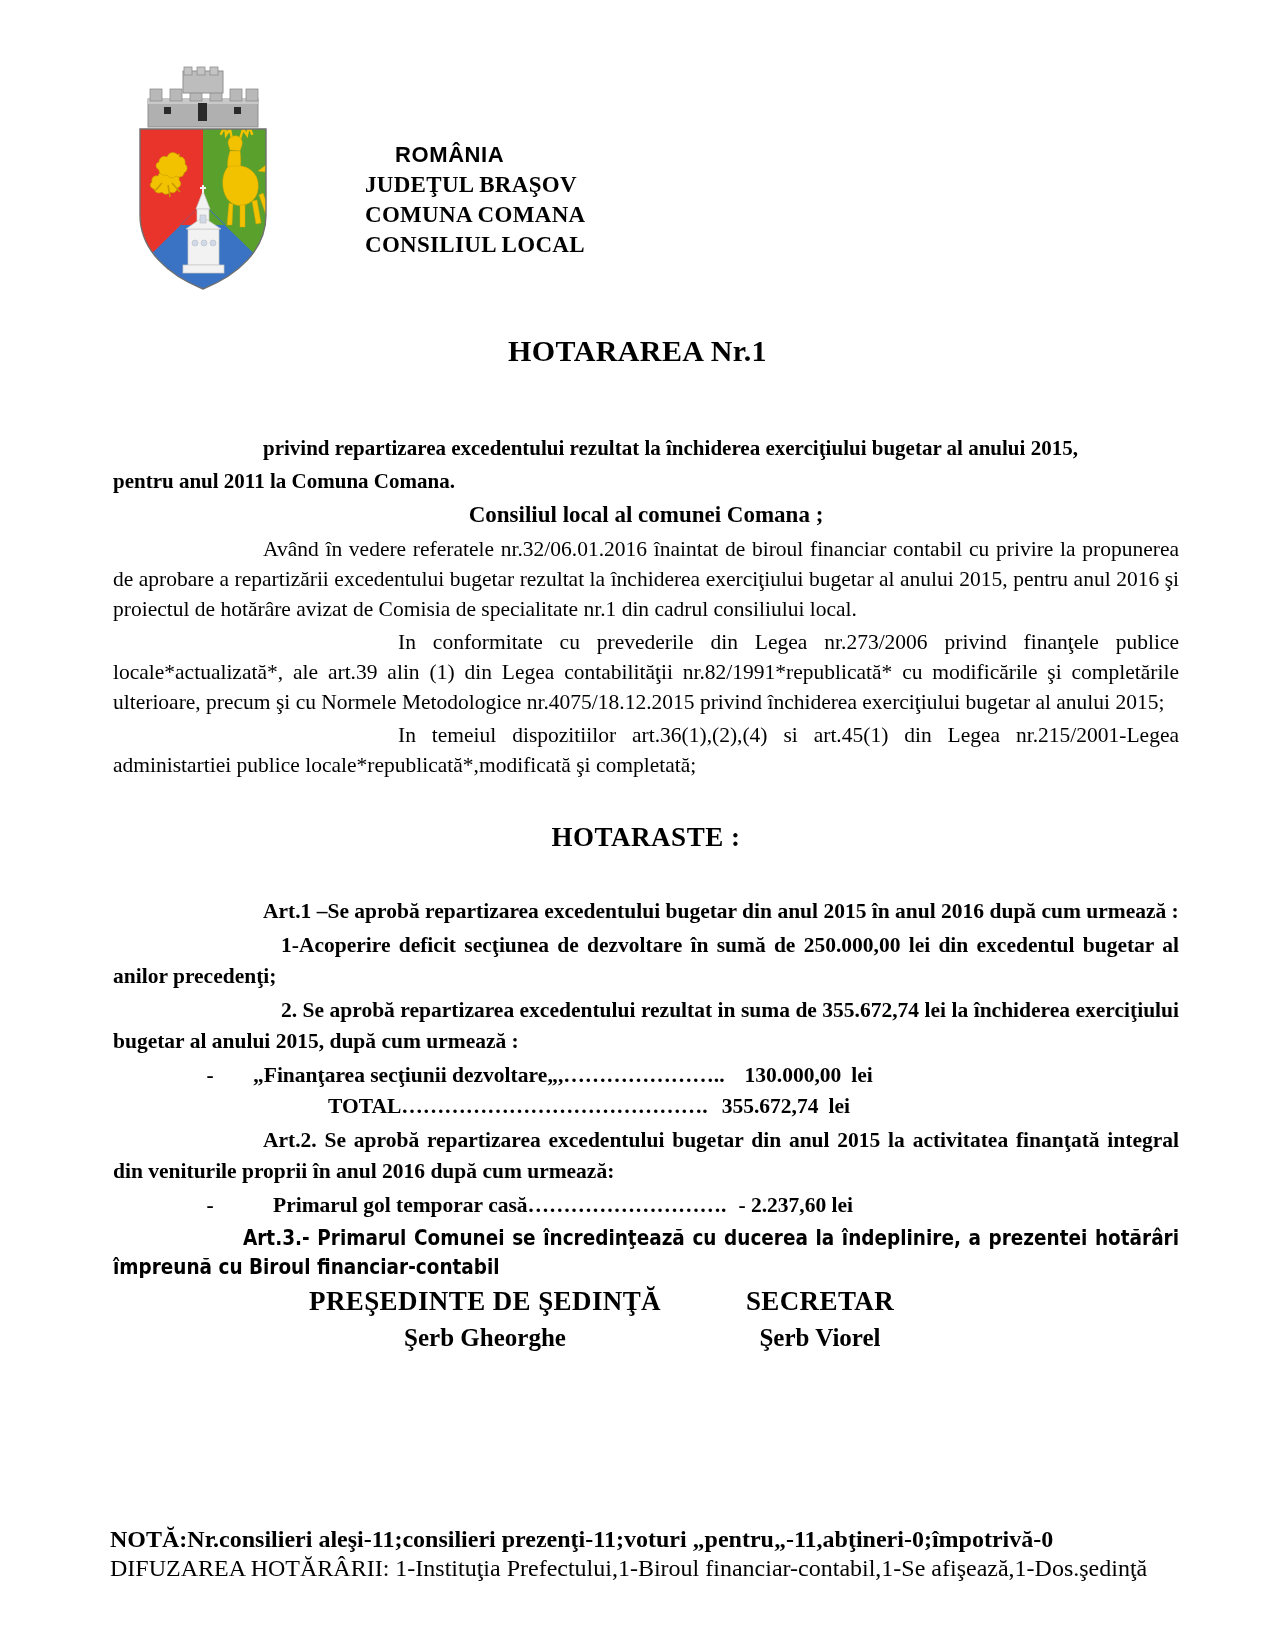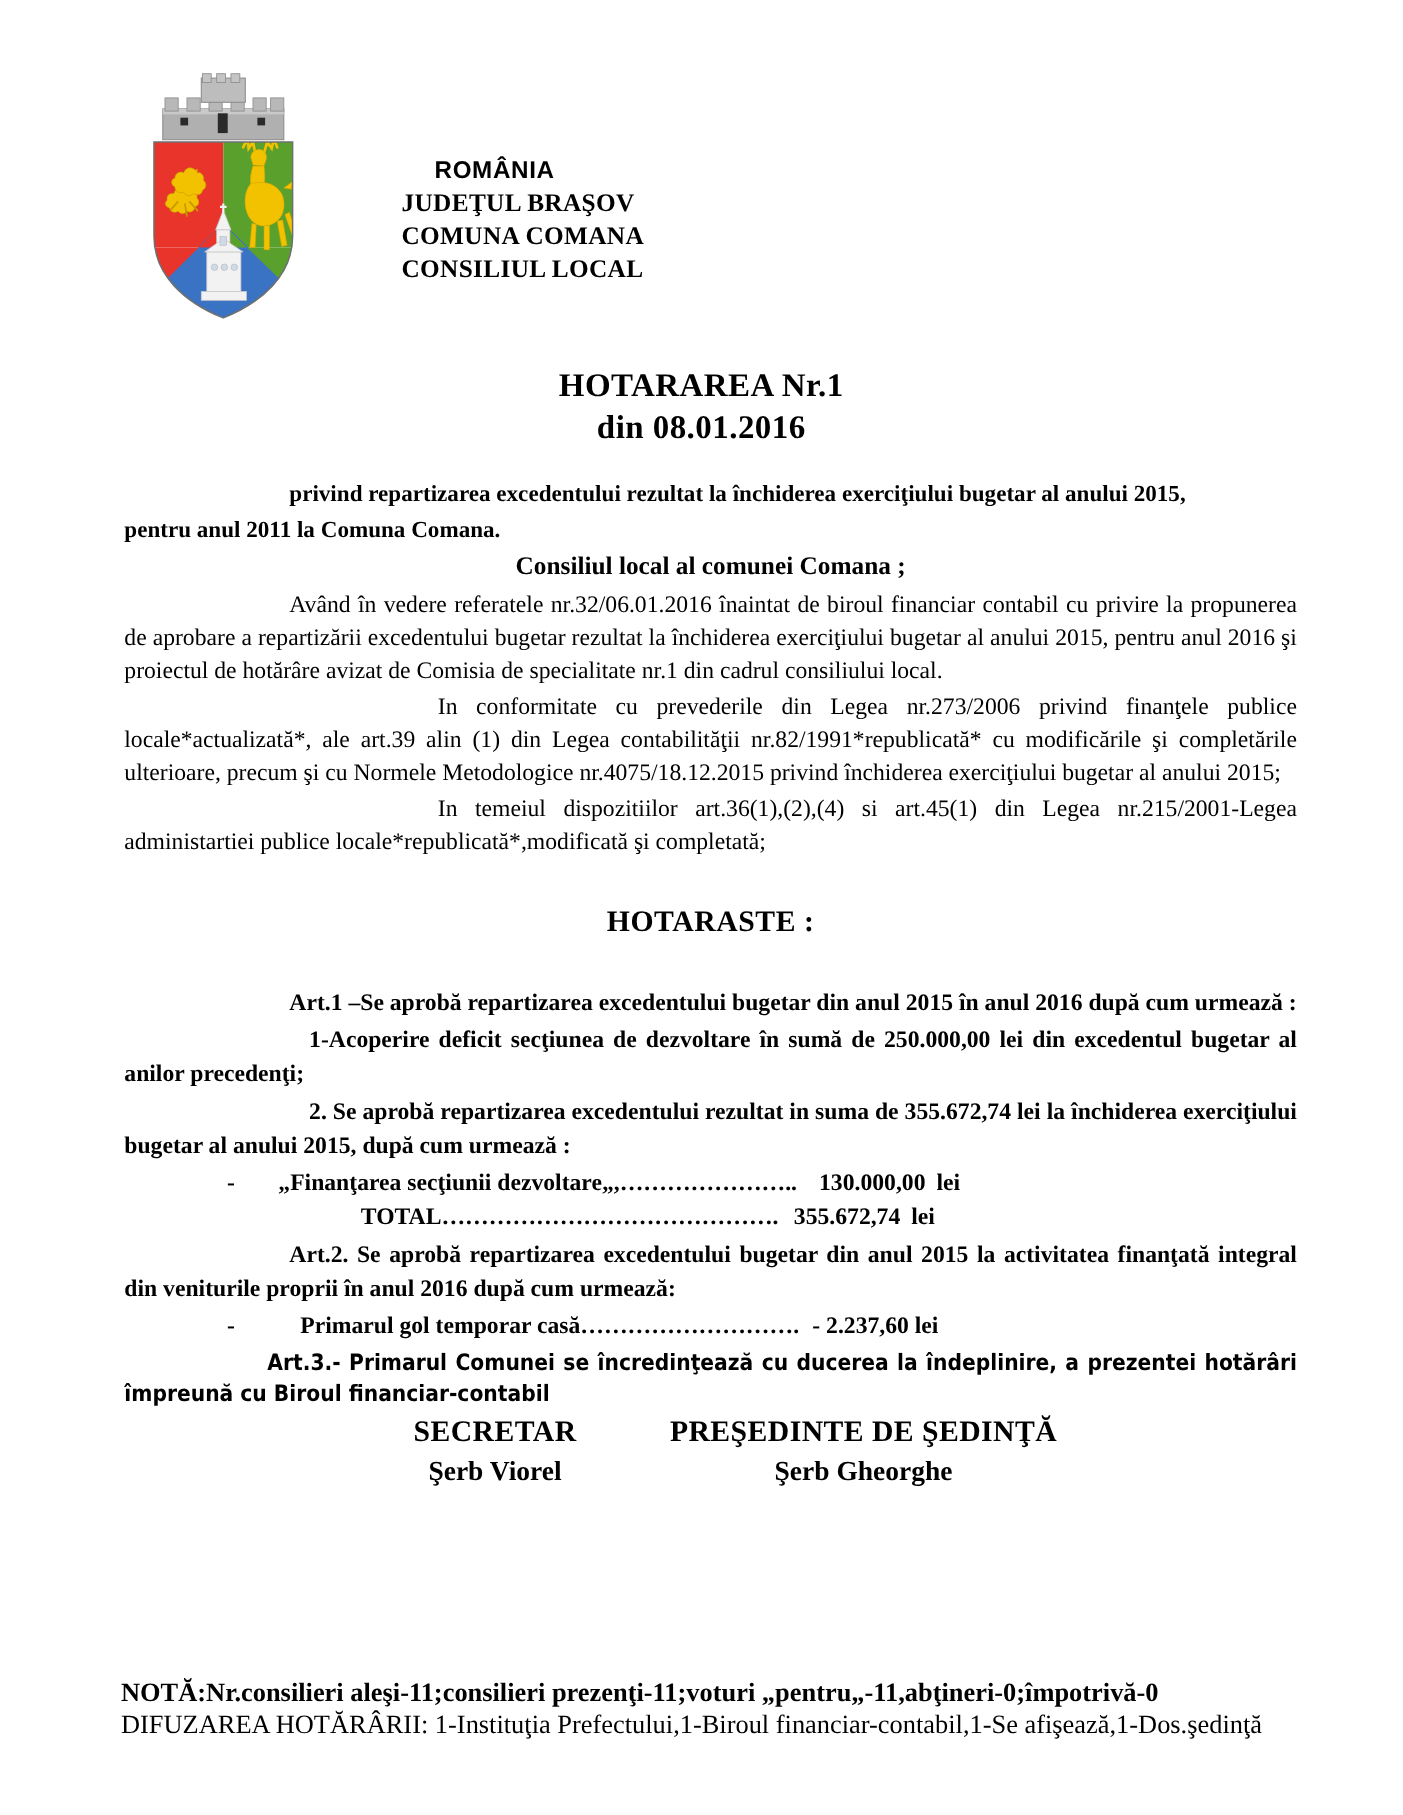--- a/index.html
+++ b/index.html
@@ -280,21 +280,20 @@
     <div class="org-block">
       <div class="org-line country">ROMÂNIA</div>
       <div class="org-line">JUDEŢUL BRAŞOV</div>
       <div class="org-line">COMUNA COMANA</div>
       <div class="org-line">CONSILIUL LOCAL</div>
     </div>
   </div>
 
   <div class="doc-title">
     <span>HOTARAREA Nr.1</span>
-    <span class="line2">din 08.01.2016</span>
   </div>
 
   <div class="body-text">
 
     <p class="para nj preamble">
       <span class="ind-1"></span><span>privind  repartizarea excedentului rezultat la închiderea exerciţiului bugetar al anului 2015,</span>
     </p>
     <p class="para nj preamble">
       <span>pentru anul 2011  la Comuna Comana.</span>
     </p>
@@ -345,28 +344,28 @@
     </div>
 
     <p class="para art3">
       <span style="display:inline-block;width:130px;"></span><span>Art.3.- Primarul Comunei se încredinţează cu ducerea la îndeplinire, a prezentei hotărâri împreună cu Biroul financiar-contabil</span>
     </p>
 
   </div>
 
   <div class="signatures">
     <div class="sig-row">
+      <div class="sig-col left">
+        <div class="sig-role">PREŞEDINTE DE ŞEDINŢĂ</div>
+        <div class="sig-name">Şerb Gheorghe</div>
+      </div>
       <div class="sig-col right">
         <div class="sig-role">SECRETAR</div>
         <div class="sig-name">Şerb Viorel</div>
       </div>
-      <div class="sig-col left">
-        <div class="sig-role">PREŞEDINTE DE ŞEDINŢĂ</div>
-        <div class="sig-name">Şerb Gheorghe</div>
-      </div>
     </div>
   </div>
 
   <div class="footer">
     <div class="f-line bold">NOTĂ:Nr.consilieri aleşi-11;consilieri prezenţi-11;voturi „pentru„-11,abţineri-0;împotrivă-0</div>
     <div class="f-line">DIFUZAREA HOTĂRÂRII: 1-Instituţia Prefectului,1-Biroul financiar-contabil,1-Se afişează,1-Dos.şedinţă</div>
   </div>
 
 </div>
 

